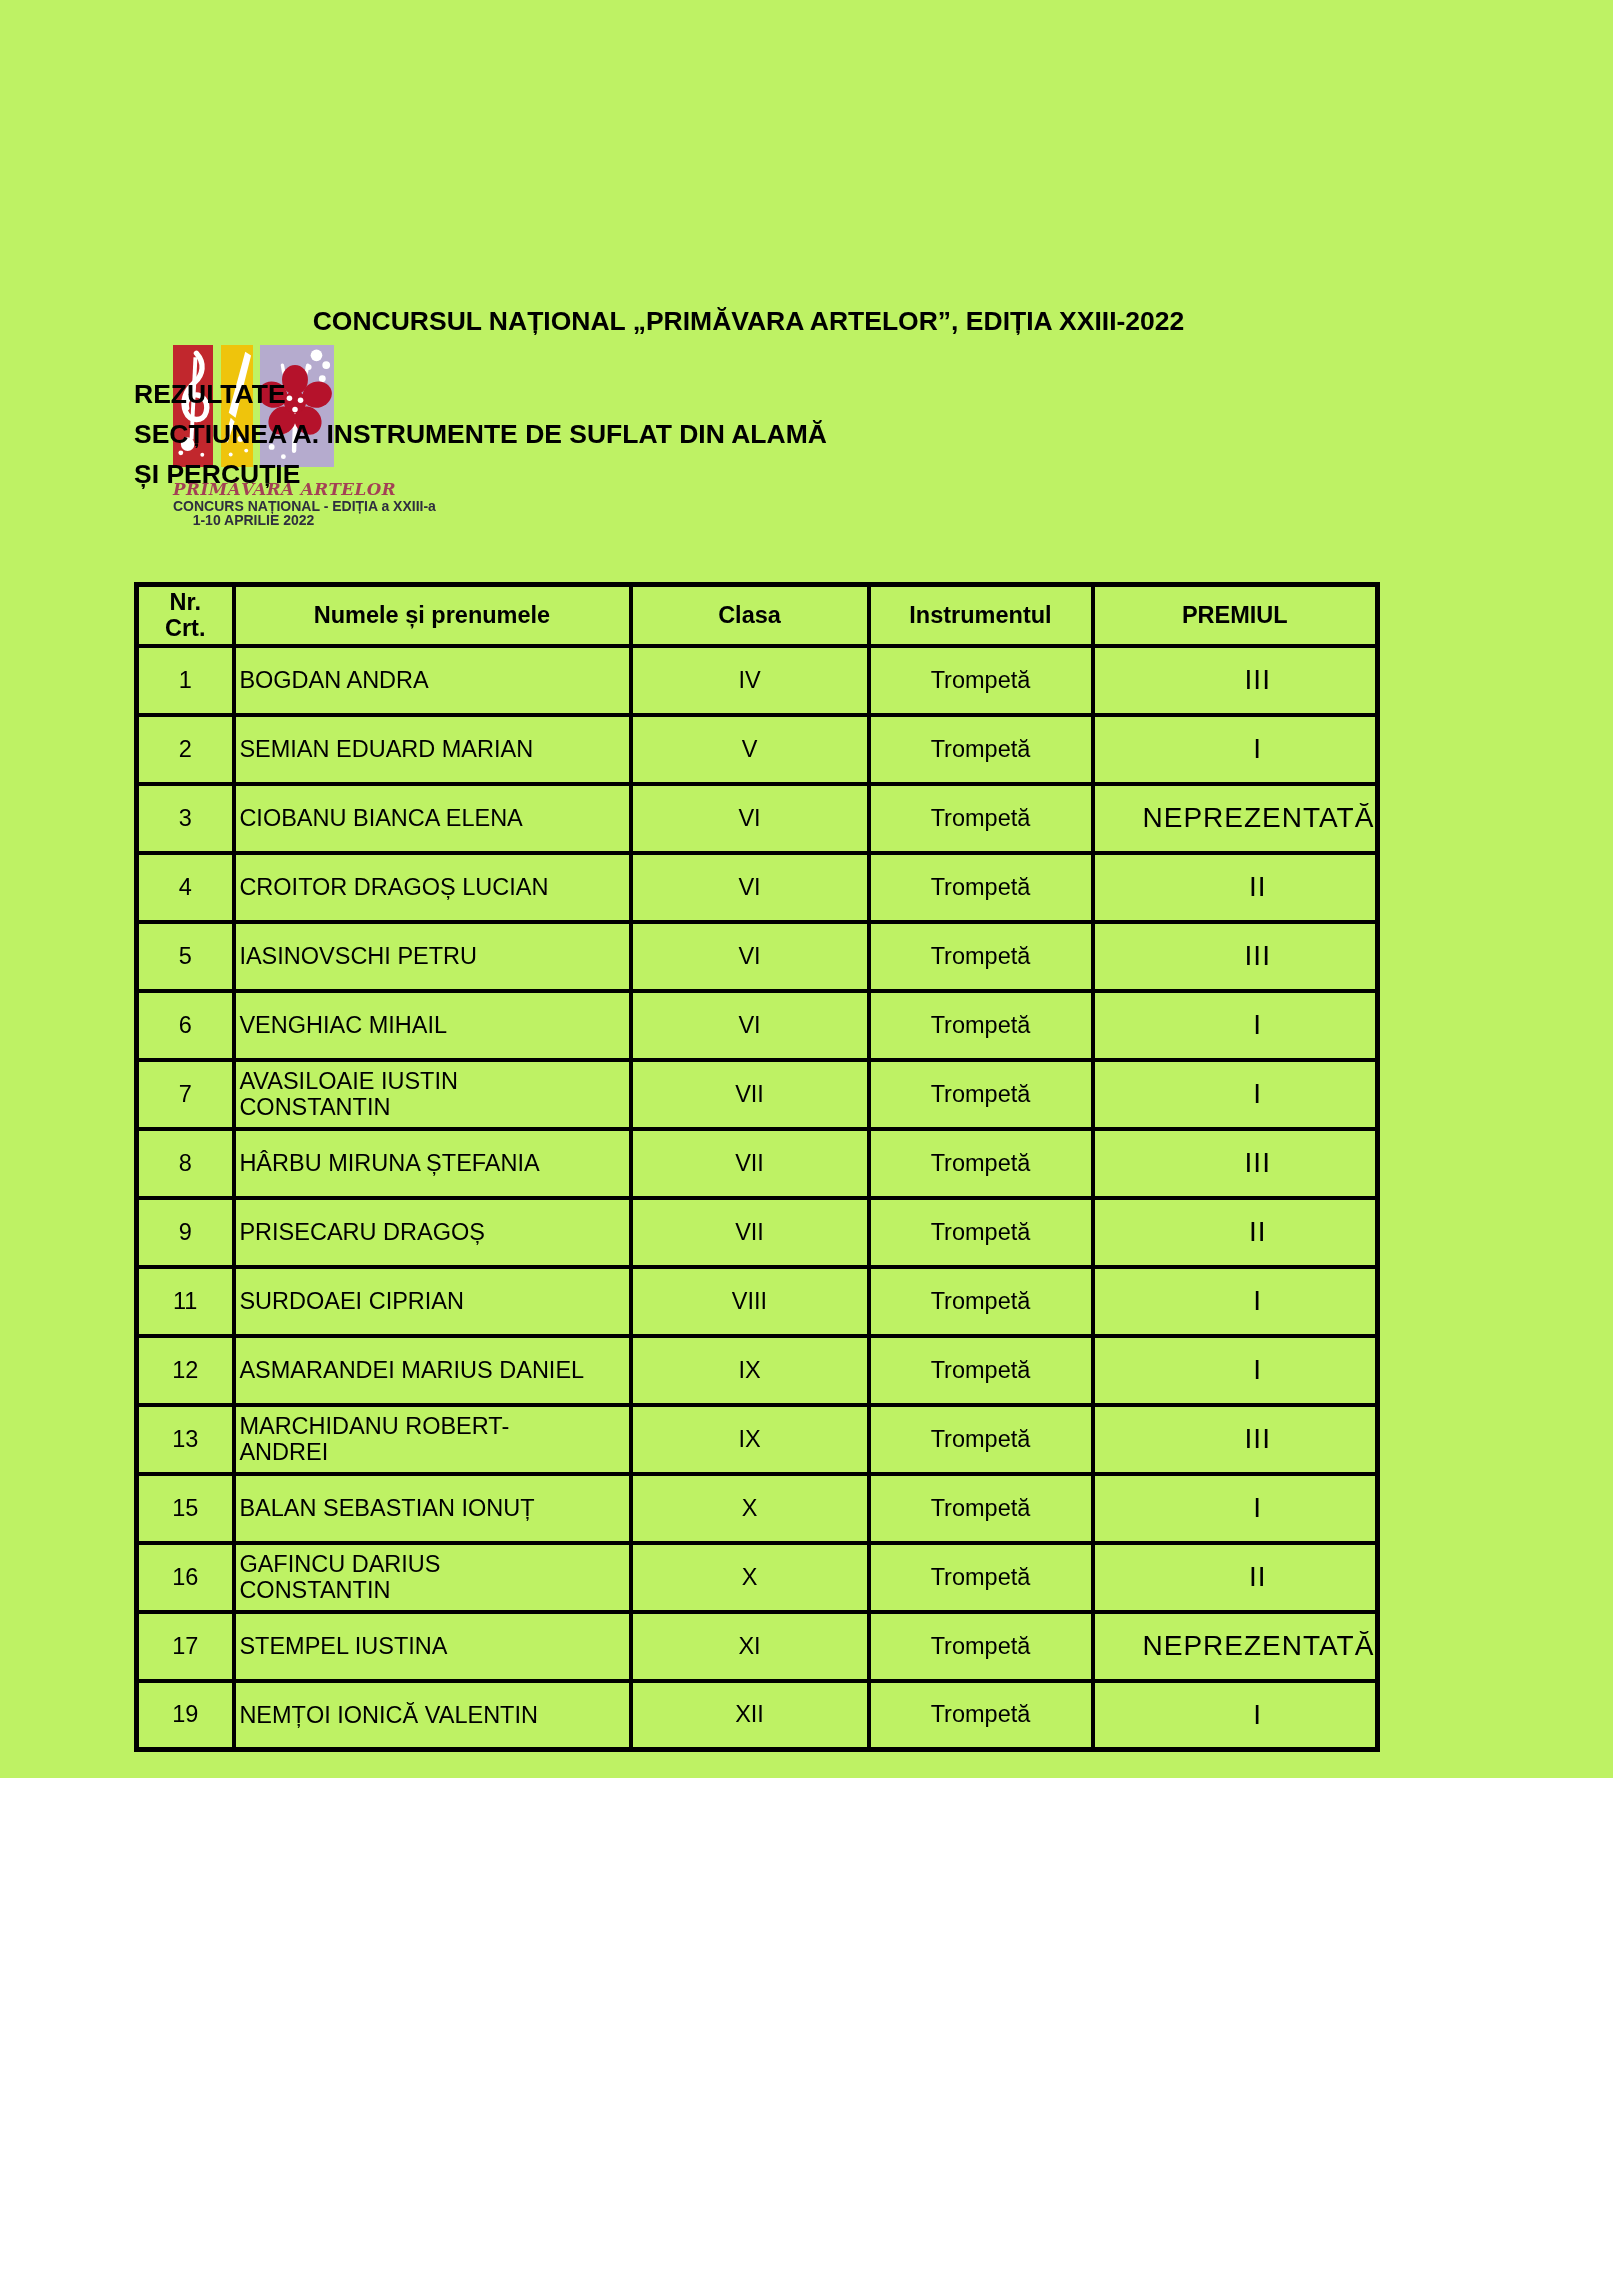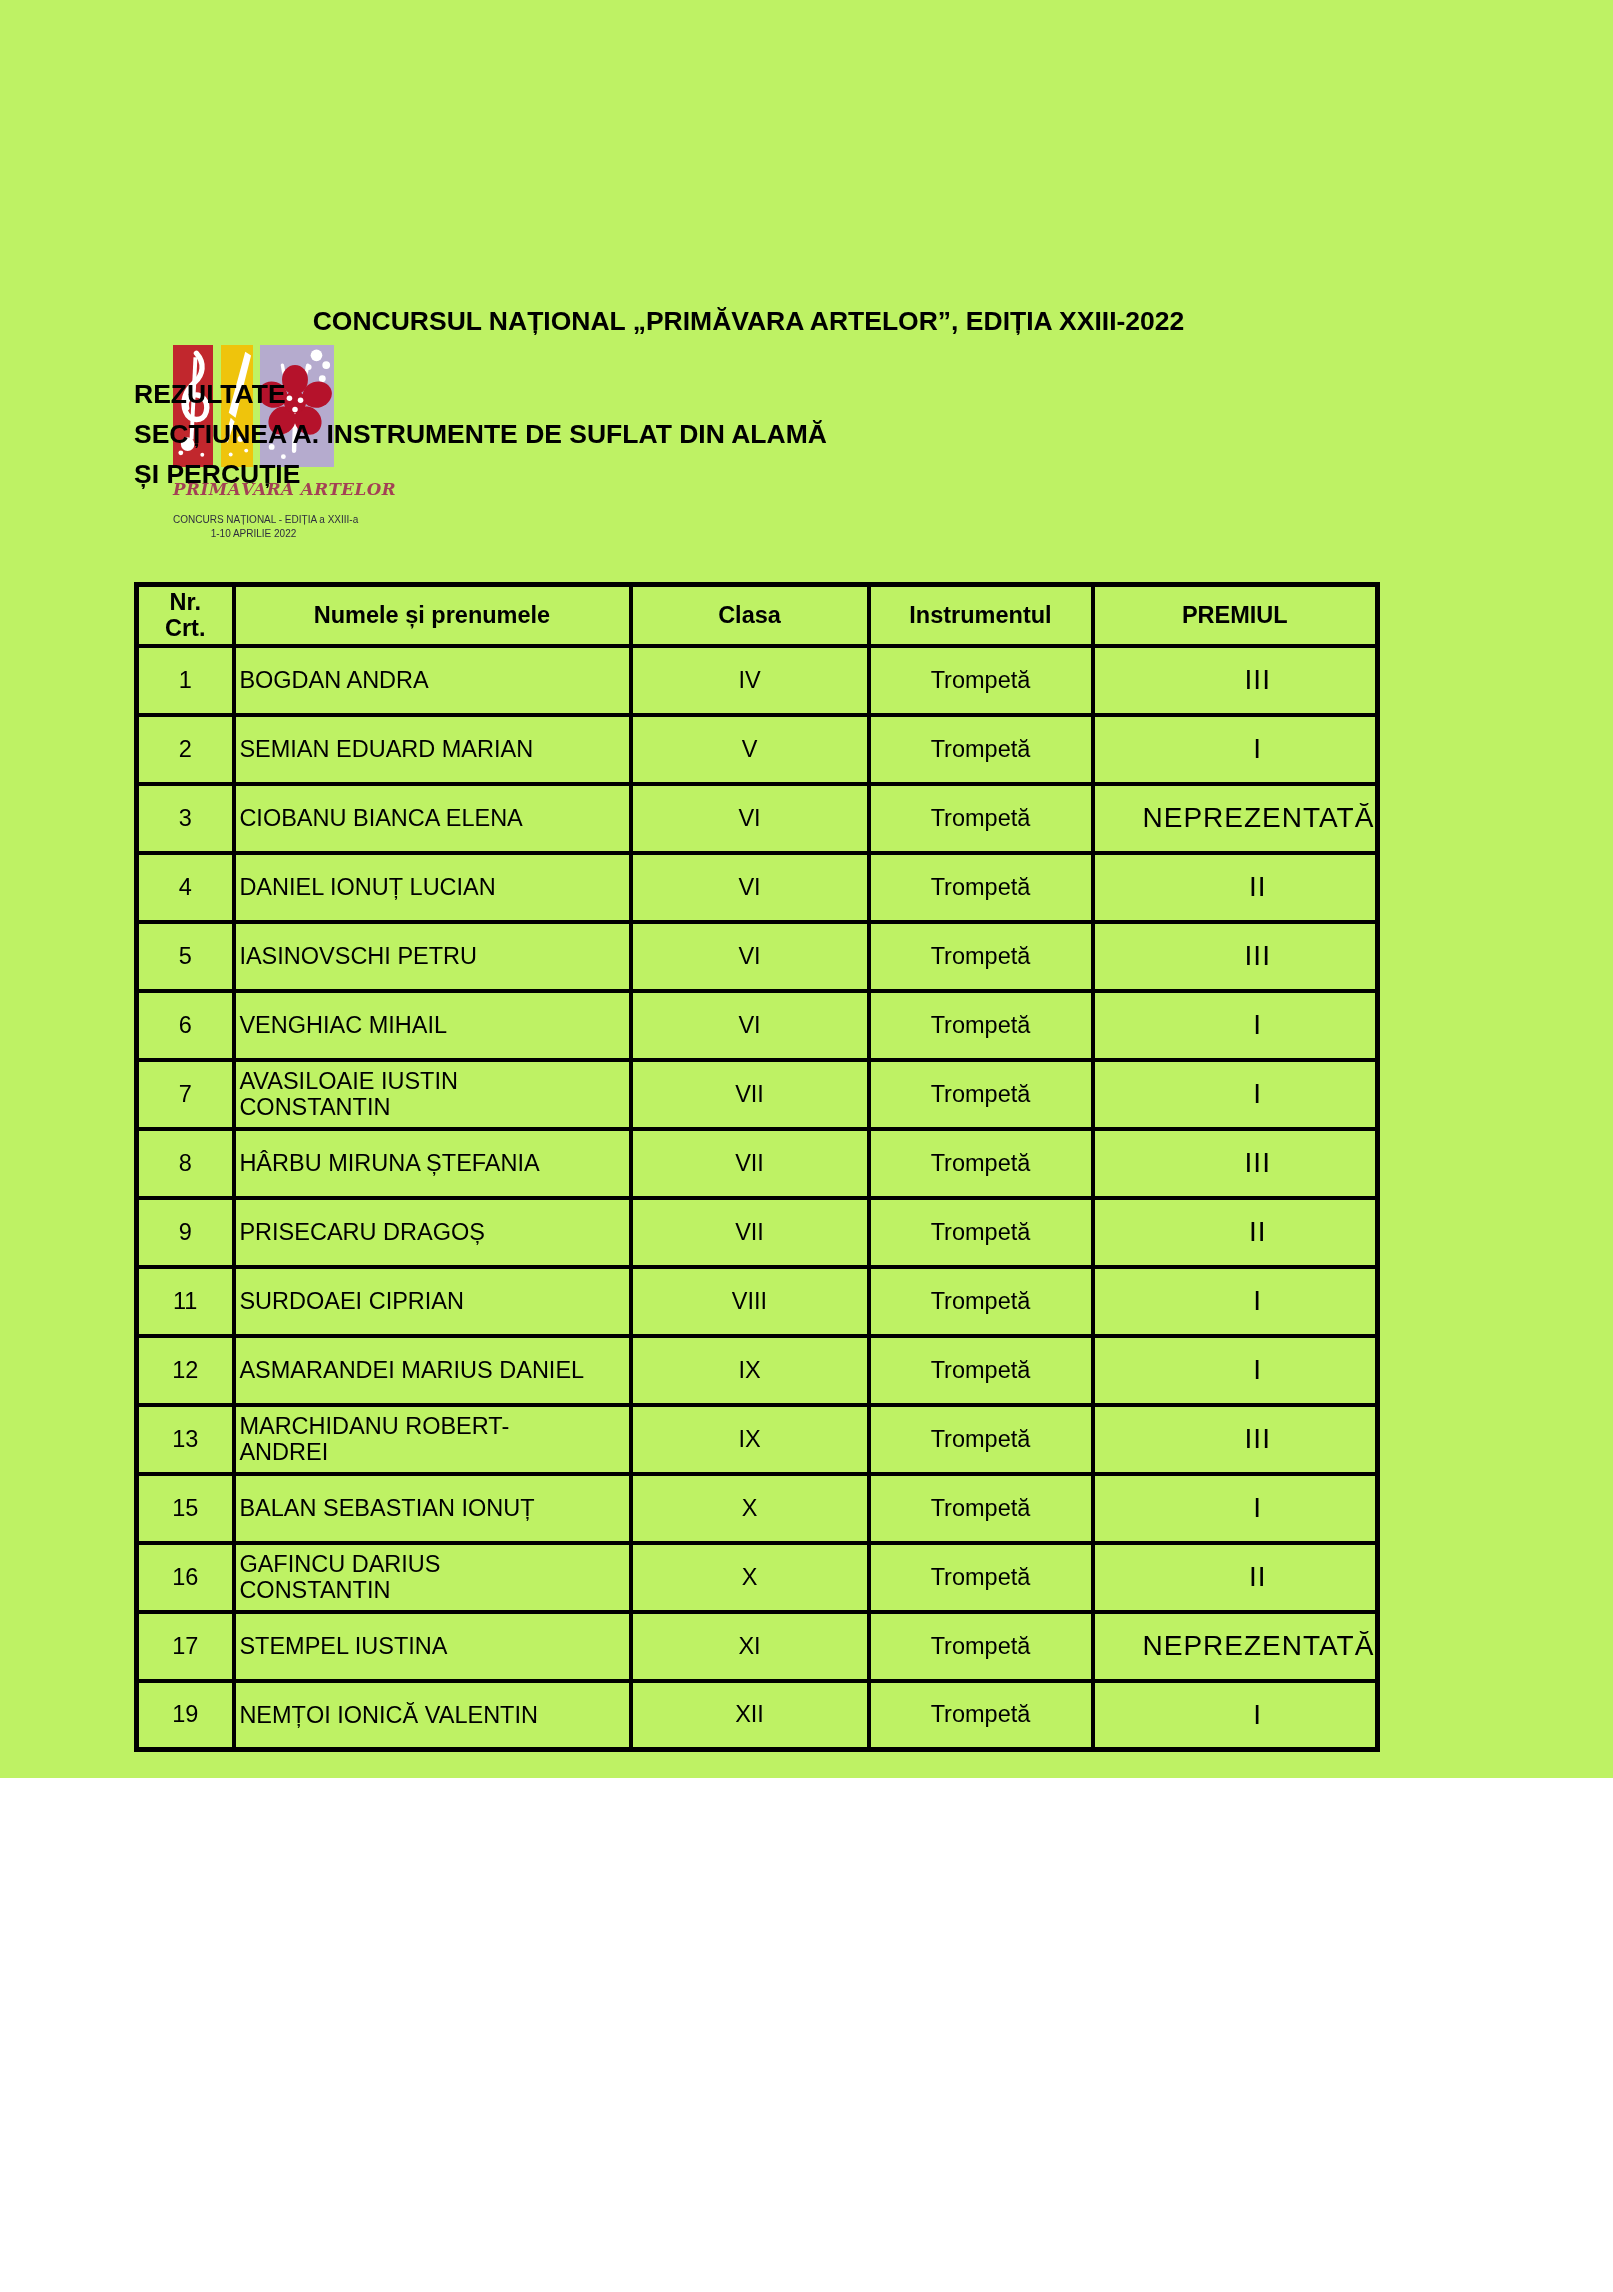--- a/index.html
+++ b/index.html
@@ -32,21 +32,21 @@
   .panel svg{display:block;width:100%;height:100%;}
   .flower{position:absolute;right:2px;bottom:3.9px;width:37px;height:37px;}
   .logo-name{
     margin-top:11.8px;
     font-family:"DejaVu Serif",serif;font-style:italic;font-weight:bold;
     font-size:16.7px;letter-spacing:0.5px;
     color:var(--logo-text,#a34155);
     white-space:nowrap;
   }
   .logo-caption{
-    margin-top:14px;font-size:10px;font-weight:normal;color:#2e2e3e;line-height:13.7px;
+    margin-top:1px;font-size:14px;font-weight:bold;color:#2e2e3e;line-height:13.7px;
     white-space:nowrap;
   }
   
   table.results{
     position:absolute;left:134px;top:582px;
     width:1242px;
     border-collapse:collapse;table-layout:fixed;
     border:5.9px solid #000;
   }
   .results th,.results td{border:4.9px solid #000;overflow:hidden;}
@@ -172,21 +172,21 @@
         </tr>
         <tr>
           <td class="cell-nr">3</td>
           <td class="cell-name">CIOBANU BIANCA ELENA</td>
           <td class="cell-class">VI</td>
           <td class="cell-instrument">Trompetă</td>
           <td class="cell-prize">NEPREZENTATĂ</td>
         </tr>
         <tr>
           <td class="cell-nr">4</td>
-          <td class="cell-name">DANIEL IONUȚ LUCIAN</td>
+          <td class="cell-name">CROITOR DRAGOȘ LUCIAN</td>
           <td class="cell-class">VI</td>
           <td class="cell-instrument">Trompetă</td>
           <td class="cell-prize">II</td>
         </tr>
         <tr>
           <td class="cell-nr">5</td>
           <td class="cell-name">IASINOVSCHI PETRU</td>
           <td class="cell-class">VI</td>
           <td class="cell-instrument">Trompetă</td>
           <td class="cell-prize">III</td>

